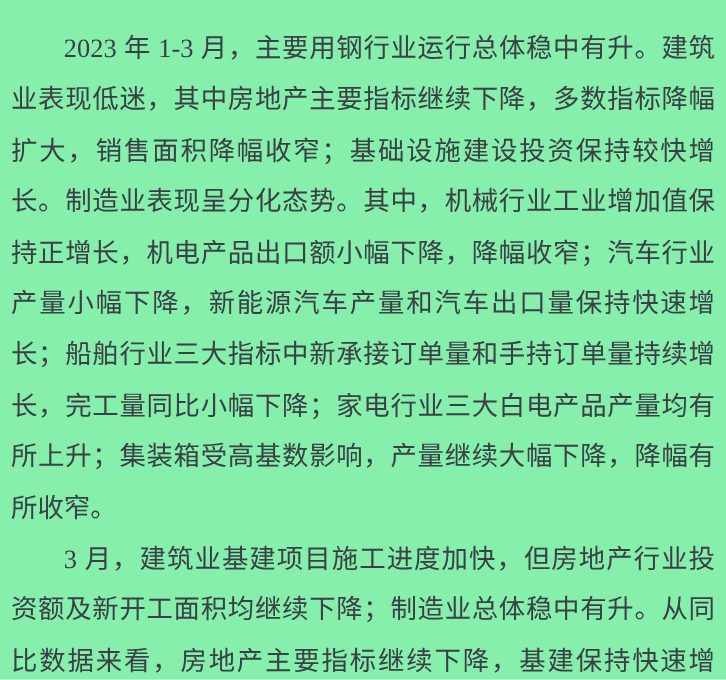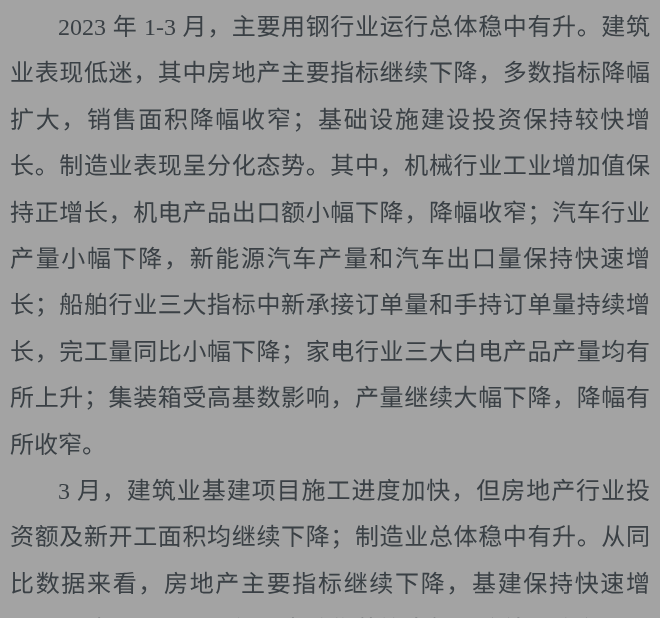--- a/index.html
+++ b/index.html
@@ -5,22 +5,22 @@
   html, body {
     margin: 0;
     padding: 0;
     background: #ffffff;
   }
   .page {
     position: relative;
     width: 660px;
     height: 618px;
     box-sizing: border-box;
-    padding: 4px 10px 0 10px;
-    background: #a3a3a3;
+    padding: 22px 10px 0 10px;
+    background: #86efac;
     overflow: hidden;
   }
   .doc-body {
     width: 640px;
   }
   .para {
     margin: 0;
     padding: 0;
     font-family: "Liberation Serif", "DejaVu Serif", serif;
     font-size: 24px;

